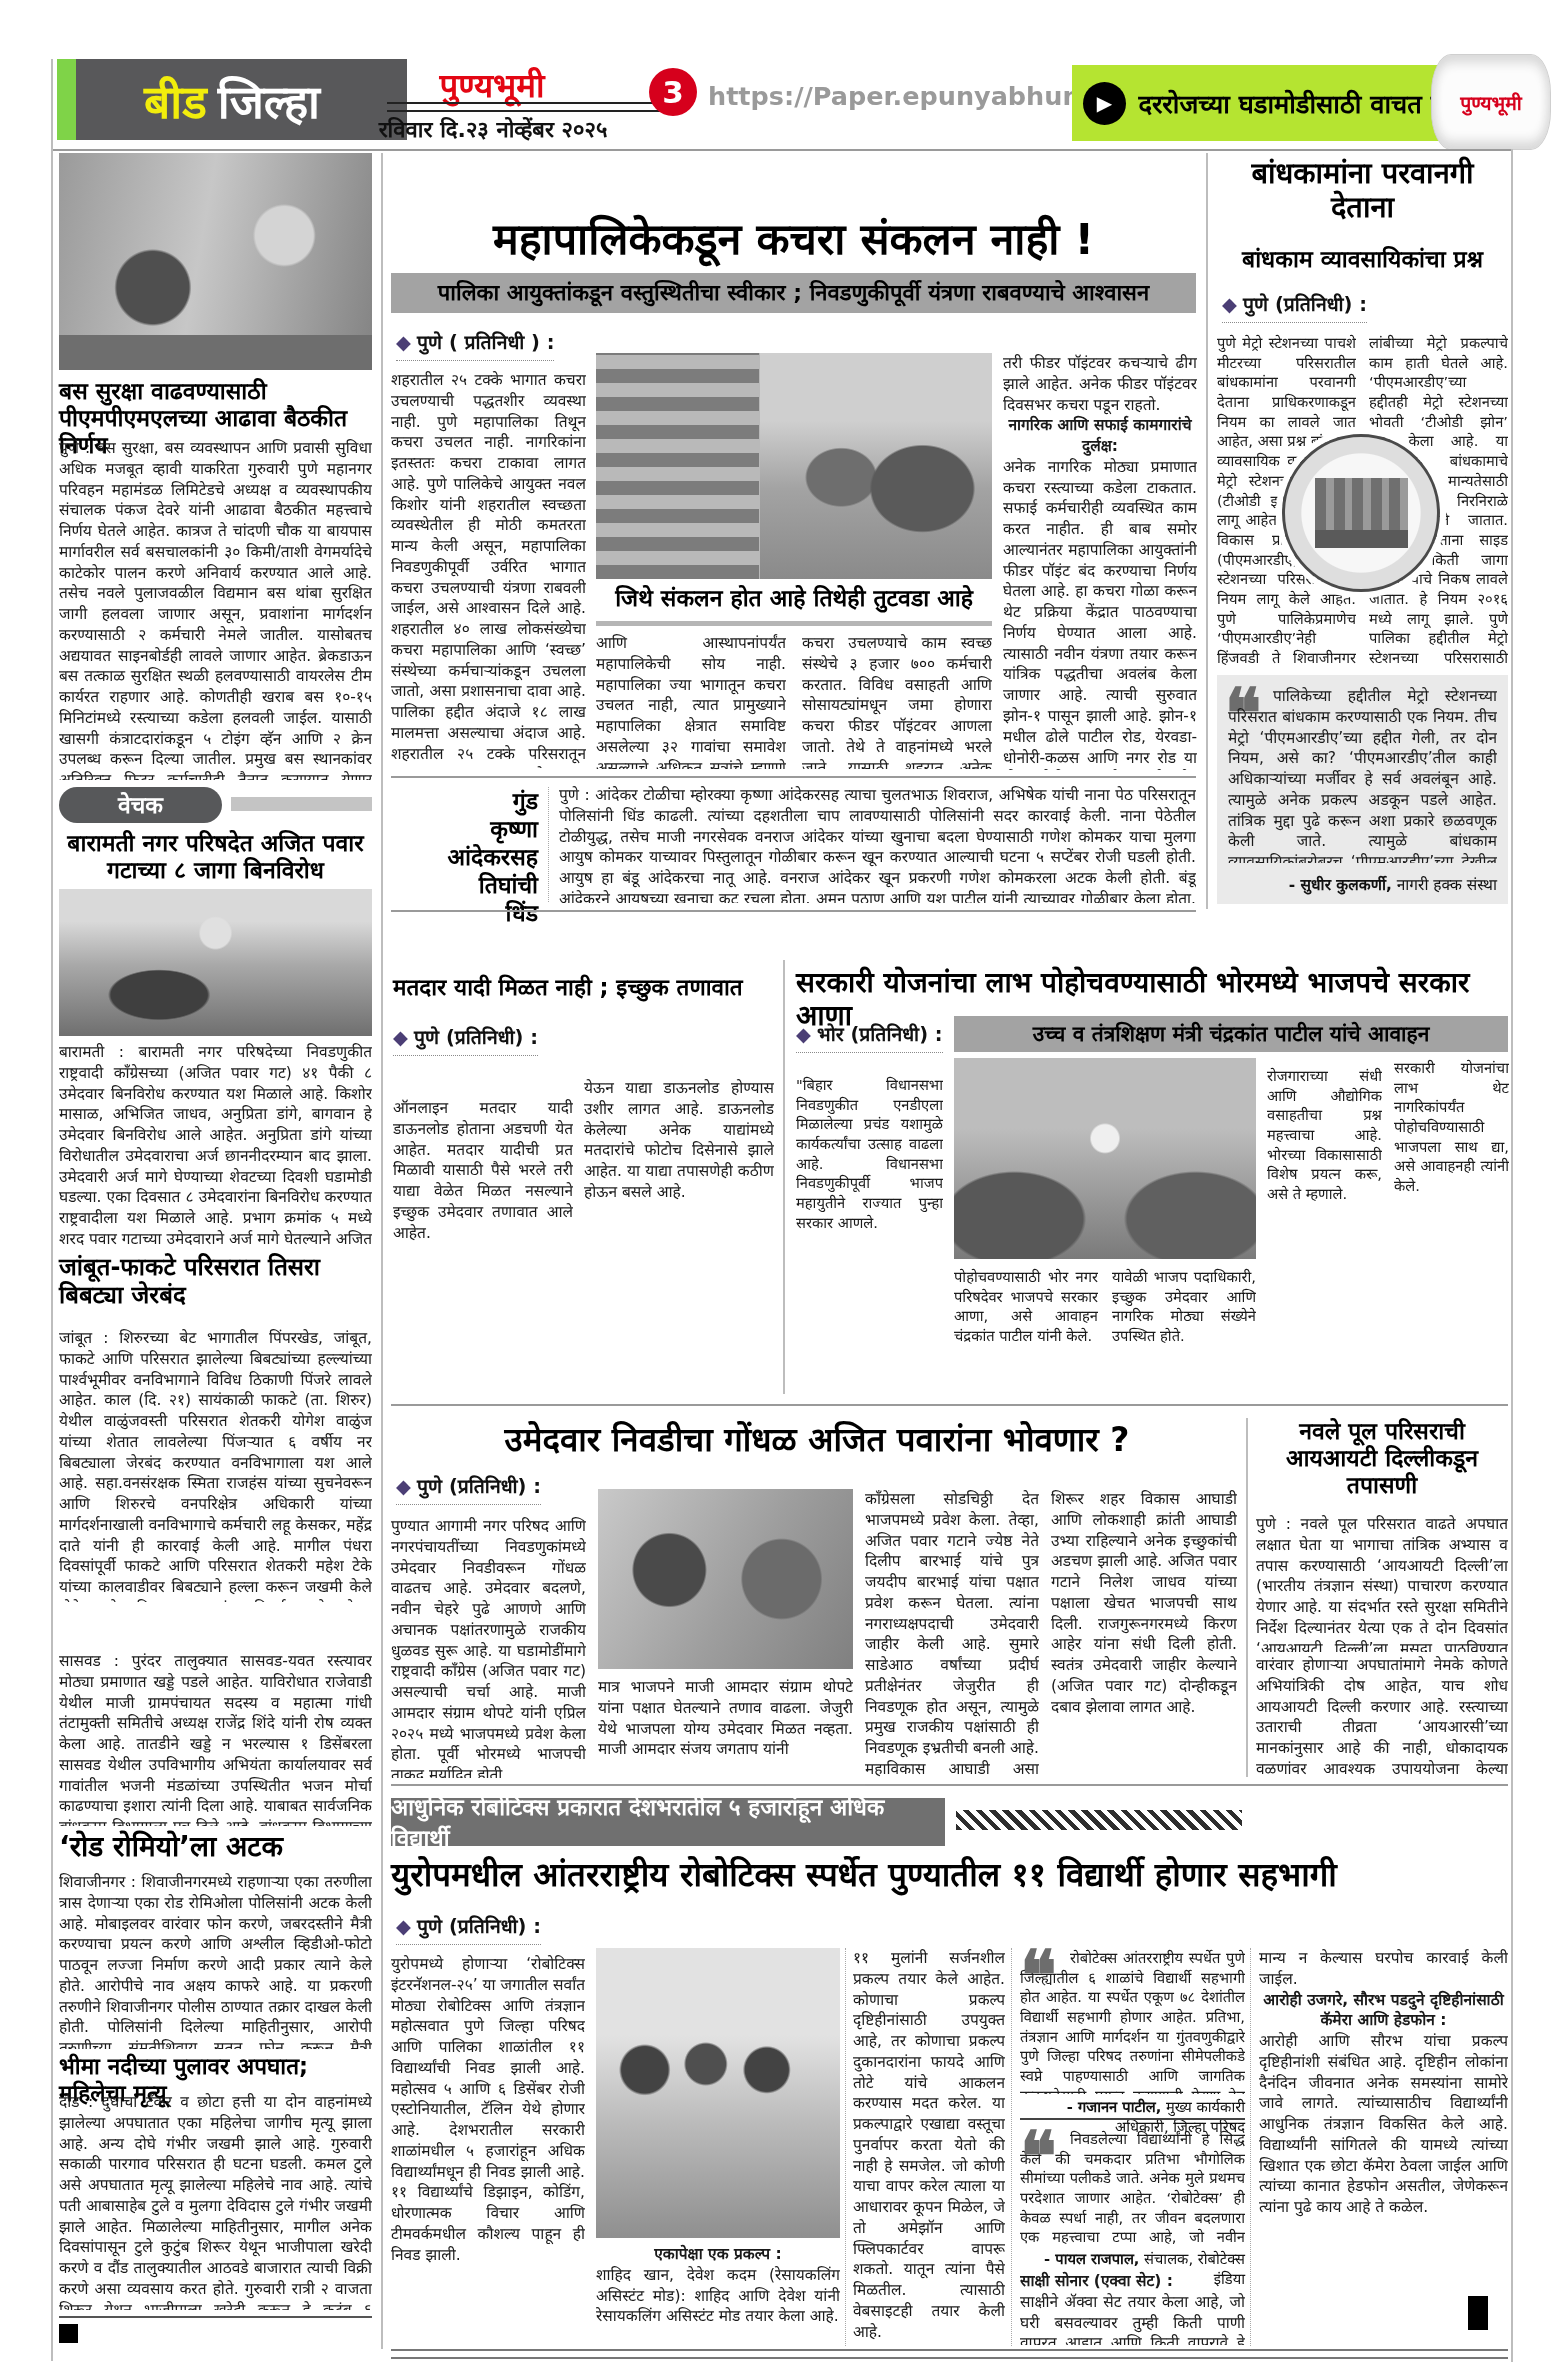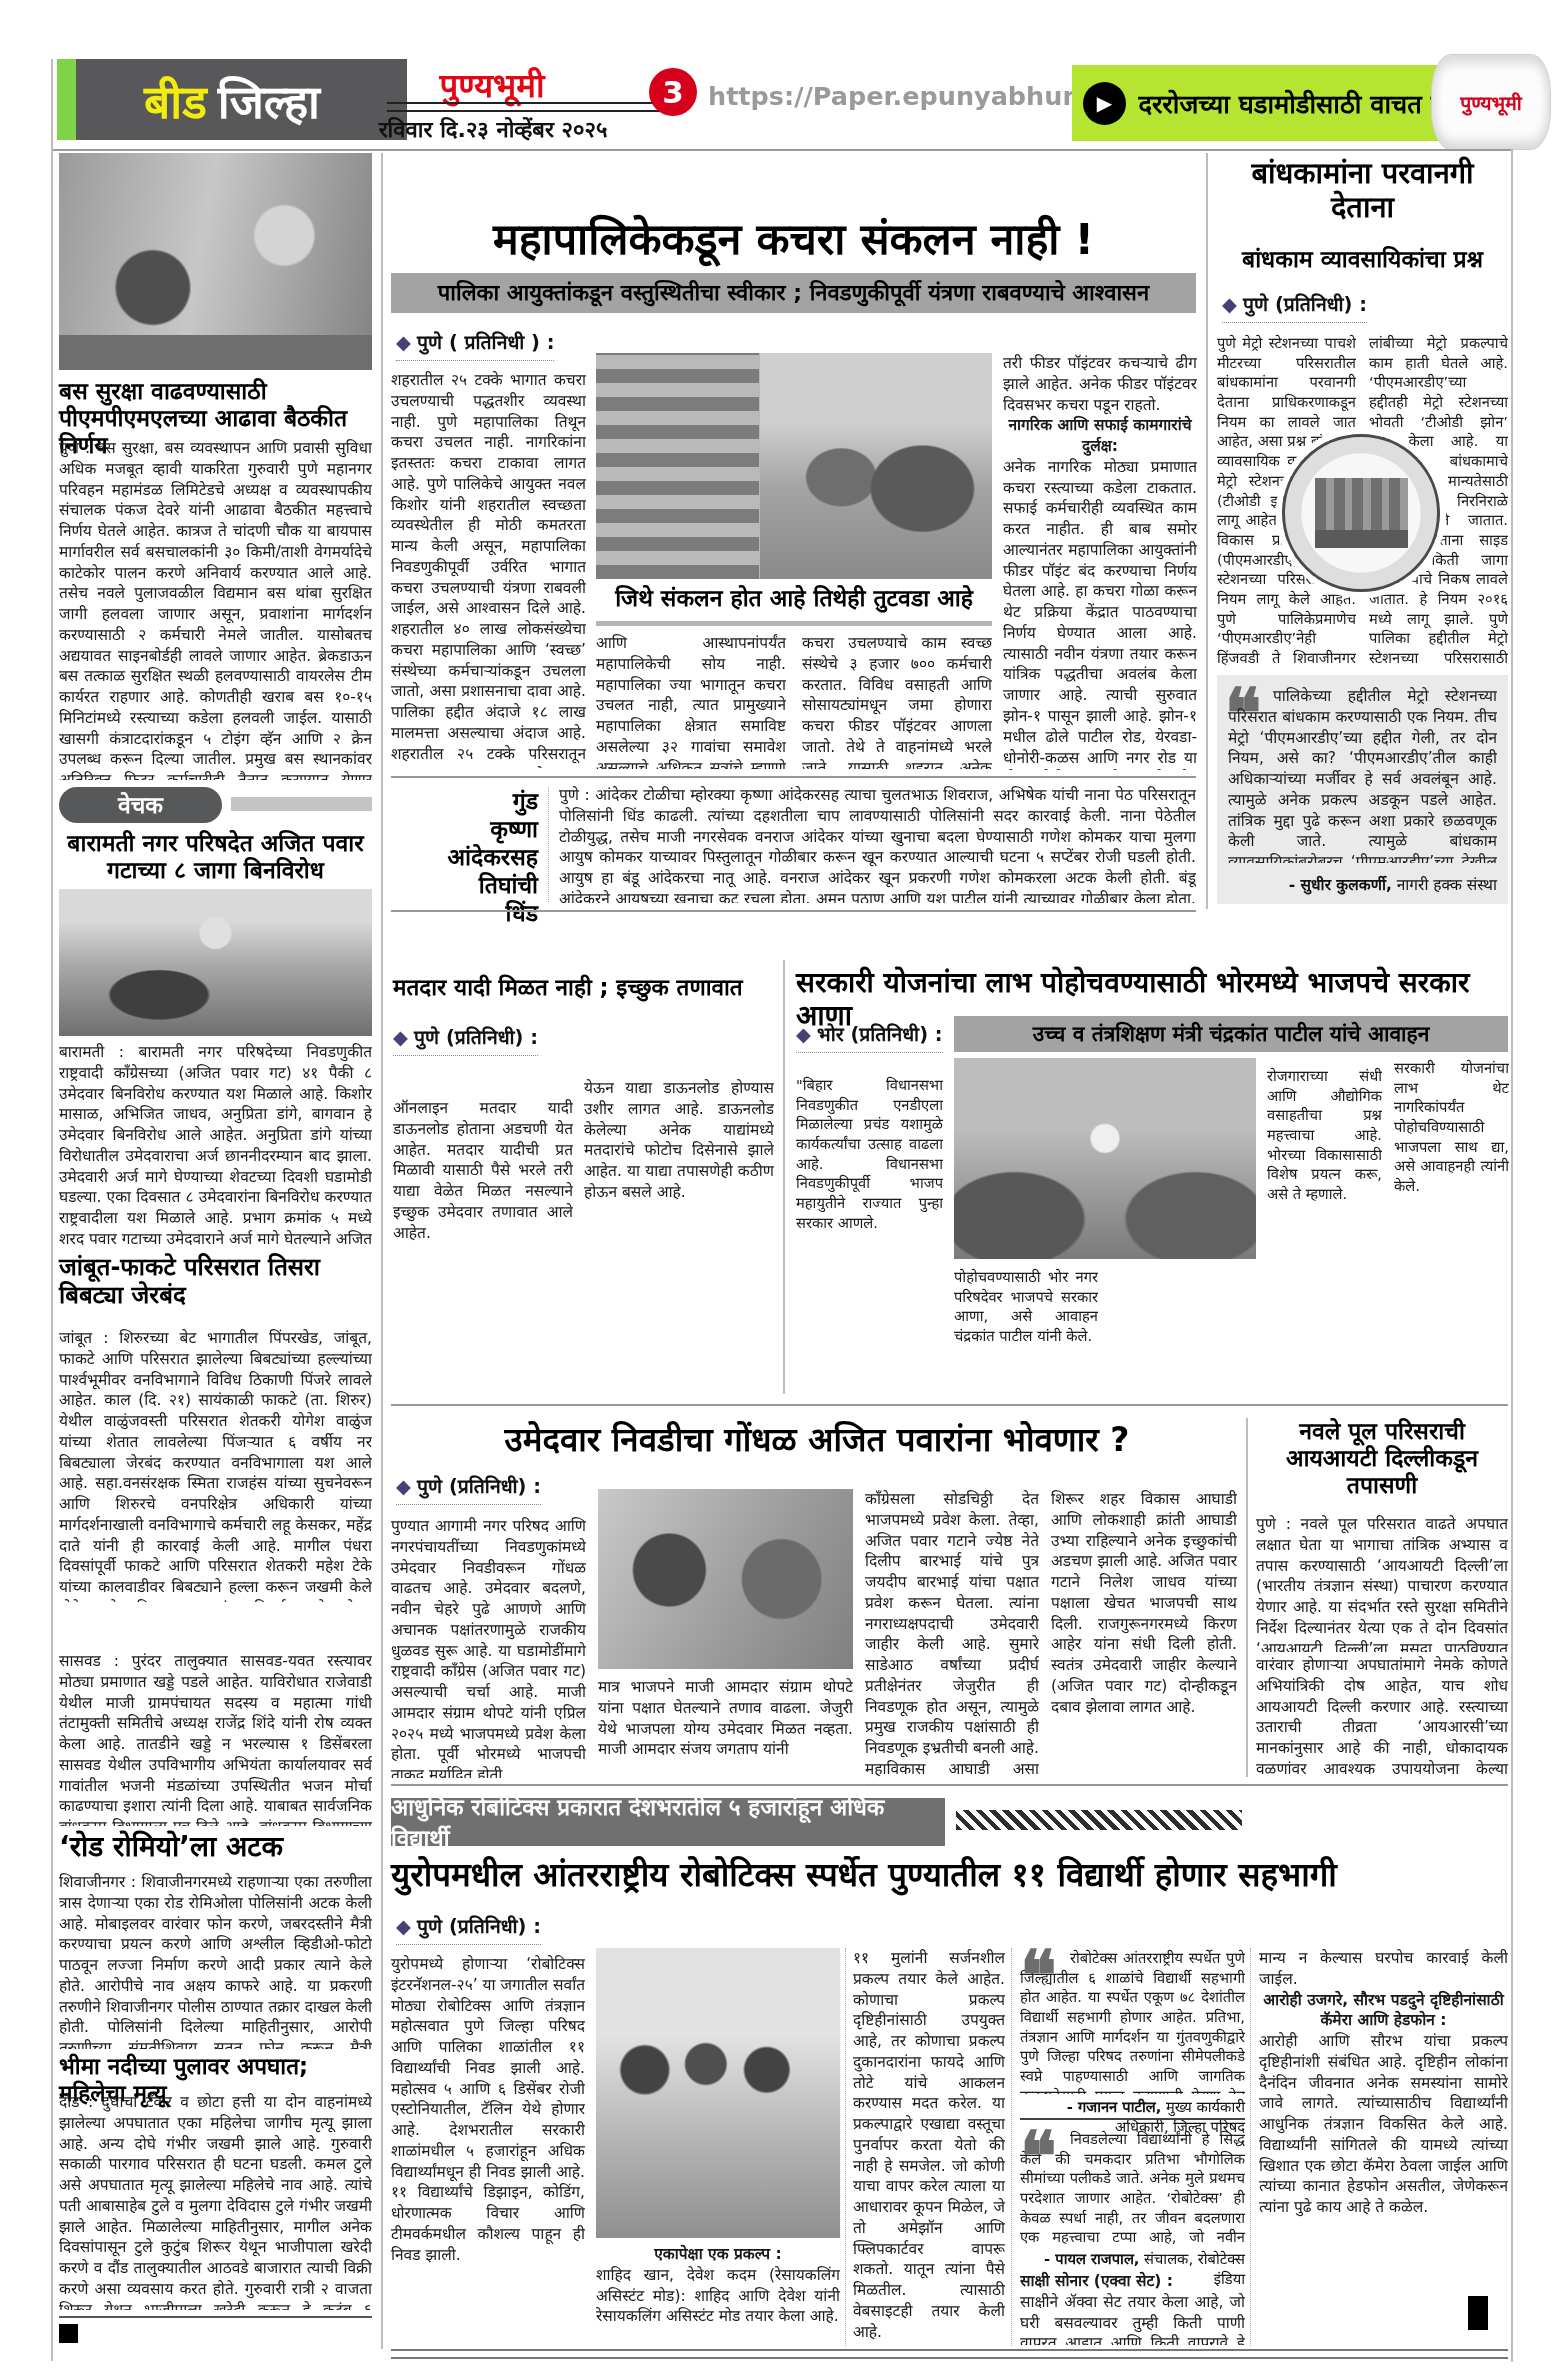--- a/index.html
+++ b/index.html
@@ -164,20 +164,21 @@
   <div class="abs just" style="left:796px;top:1075px;width:147px;height:319px;font-size:14.7px;">"बिहार विधानसभा निवडणुकीत एनडीएला मिळालेल्या प्रचंड यशामुळे कार्यकर्त्यांचा उत्साह वाढला आहे. विधानसभा निवडणुकीपूर्वी भाजप महायुतीने राज्यात पुन्हा सरकार आणले.</div>
   <div class="abs graybox center subhead" style="left:954px;top:1016px;width:554px;height:36px;line-height:36px;font-size:21px;">
     <span>उच्च व तंत्रशिक्षण मंत्री चंद्रकांत पाटील यांचे आवाहन</span>
   </div>
   <div class="abs ph" style="left:954px;top:1058px;width:302px;height:201px;background:
          radial-gradient(circle at 50% 40%,#efefef 0 7%,rgba(0,0,0,0) 8%),
          radial-gradient(ellipse at 20% 80%,#585858 0 20%,rgba(0,0,0,0) 21%),
          radial-gradient(ellipse at 80% 80%,#606060 0 20%,rgba(0,0,0,0) 21%),
          linear-gradient(180deg,#bdbdbd 0 35%,#989898 70%,#7a7a7a);"></div>
   <div class="abs just" style="left:954px;top:1267px;width:144px;height:127px;font-size:14.7px;">पोहोचवण्यासाठी भोर नगर परिषदेवर भाजपचे सरकार आणा, असे आवाहन चंद्रकांत पाटील यांनी केले.</div>
+  <div class="abs just" style="left:1112px;top:1267px;width:144px;height:127px;font-size:14.7px;">यावेळी भाजप पदाधिकारी, इच्छुक उमेदवार आणि नागरिक मोठ्या संख्येने उपस्थित होते.</div>
   <div class="abs just" style="left:1267px;top:1058px;width:115px;height:336px;font-size:14.7px;margin-top:8px;">रोजगाराच्या संधी आणि औद्योगिक वसाहतीचा प्रश्न महत्त्वाचा आहे. भोरच्या विकासासाठी विशेष प्रयत्न करू, असे ते म्हणाले.</div>
   <div class="abs just" style="left:1394px;top:1058px;width:115px;height:336px;font-size:14.7px;">सरकारी योजनांचा लाभ थेट नागरिकांपर्यंत पोहोचविण्यासाठी भाजपला साथ द्या, असे आवाहनही त्यांनी केले.</div>
 
   <div class="abs rule-h" style="left:391px;top:1404px;width:1117px;"></div>
 
   <div class="abs hl center" style="left:391px;top:1421px;width:852px;font-size:33px;">उमेदवार निवडीचा गोंधळ अजित पवारांना भोवणार ?</div>
   <div class="abs byline" style="left:396px;top:1472px;">
     <span class="bl-inner"><span class="dia">◆</span><span>पुणे (प्रतिनिधी) :</span></span>
   </div>
   <div class="abs just" style="left:391px;top:1516px;width:195px;height:262px;">पुण्यात आगामी नगर परिषद आणि नगरपंचायतींच्या निवडणुकांमध्ये उमेदवार निवडीवरून गोंधळ वाढतच आहे. उमेदवार बदलणे, नवीन चेहरे पुढे आणणे आणि अचानक पक्षांतरणामुळे राजकीय धुळवड सुरू आहे. या घडामोडींमागे राष्ट्रवादी काँग्रेस (अजित पवार गट) असल्याची चर्चा आहे. माजी आमदार संग्राम थोपटे यांनी एप्रिल २०२५ मध्ये भाजपमध्ये प्रवेश केला होता. पूर्वी भोरमध्ये भाजपची ताकद मर्यादित होती.</div>

